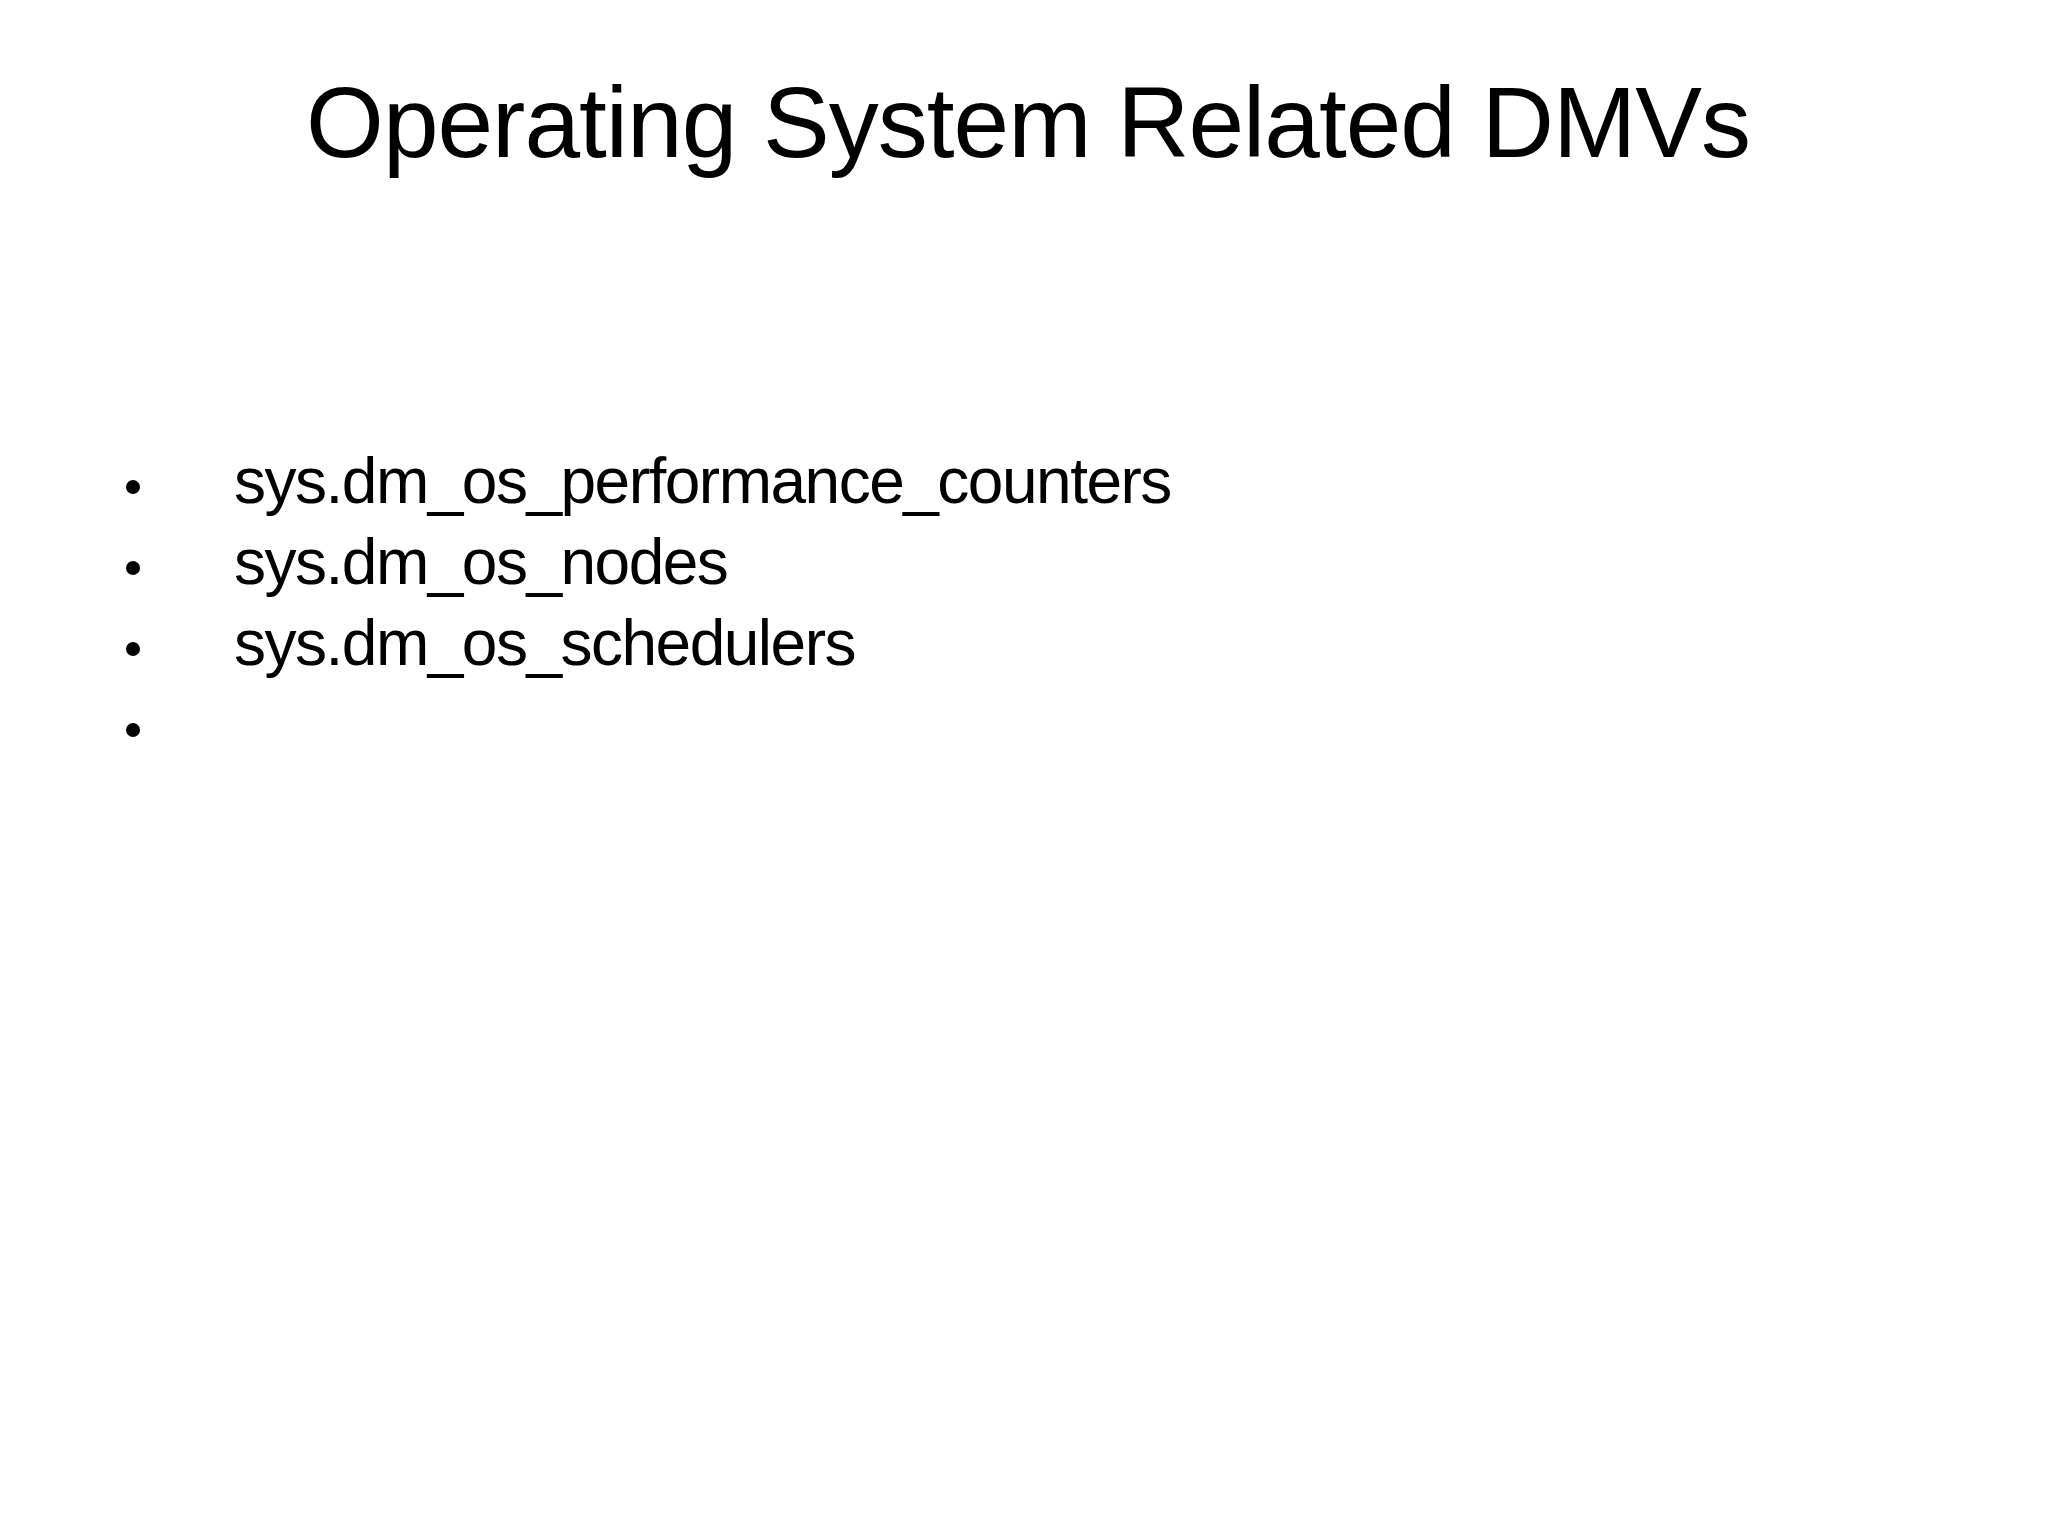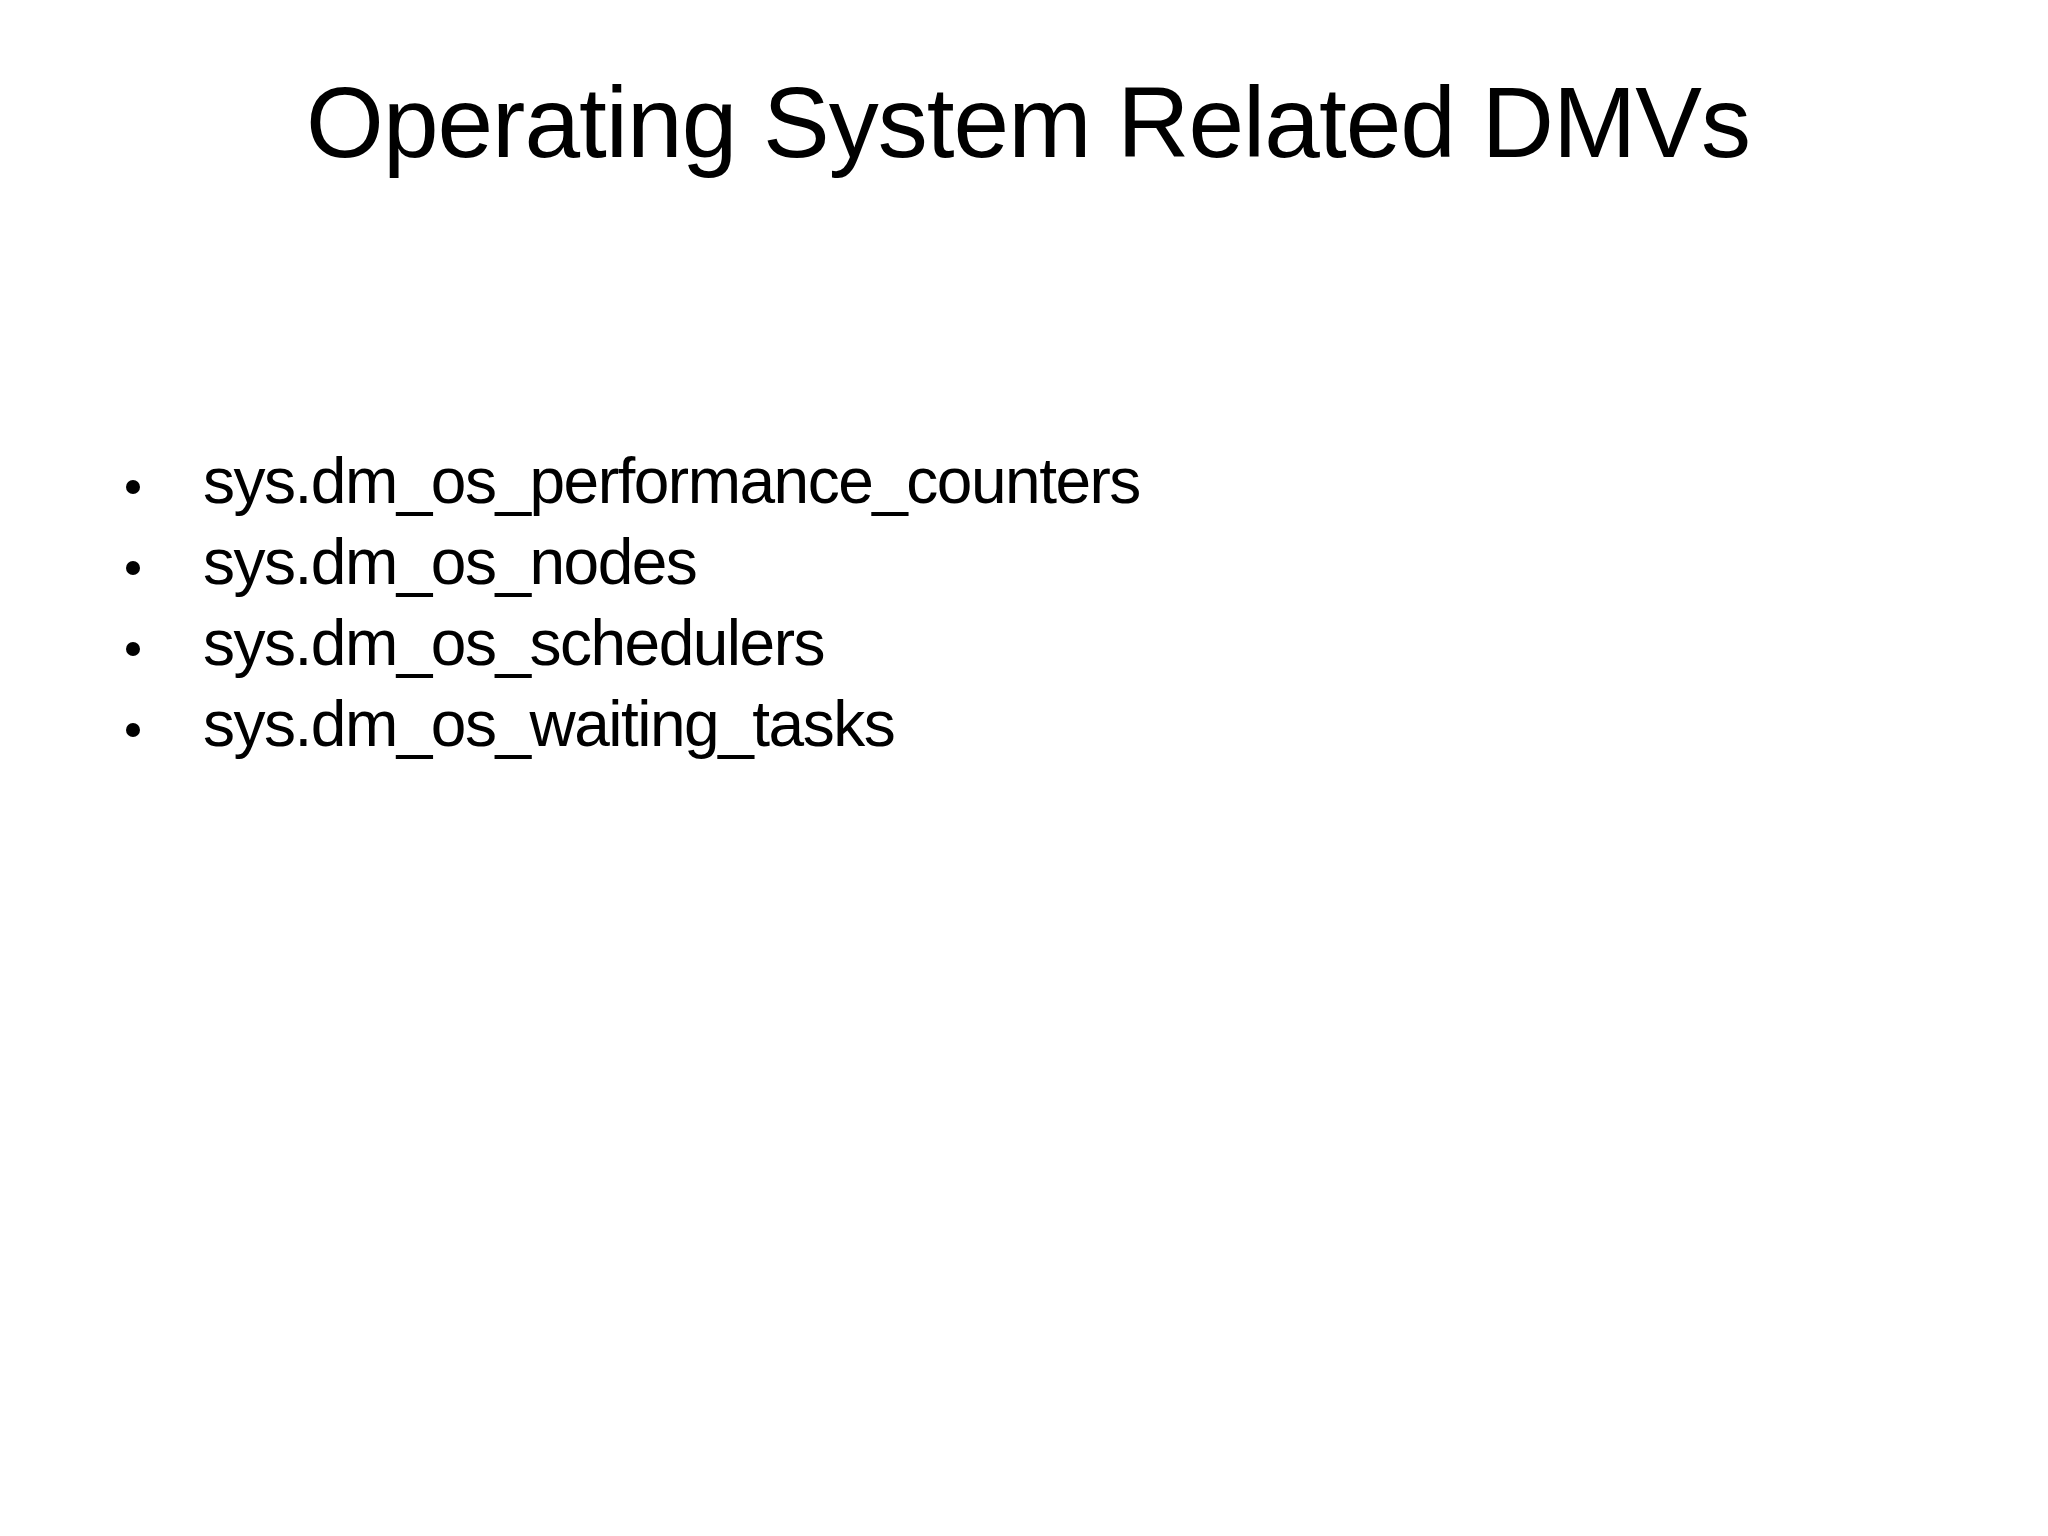--- a/index.html
+++ b/index.html
@@ -48,21 +48,21 @@
   }
   .bullet-dot {
     flex: 0 0 auto;
     width: 14px;
     height: 14px;
     margin-top: 39px;
     border-radius: 50%;
     background: #000000;
   }
   .bullet-text {
-    margin-left: 63px;
+    margin-left: 94px;
     font-size: 64px;
     line-height: 81px;
     letter-spacing: -1.5px;
     color: #000000;
     white-space: nowrap;
   }
 </style>
 </head>
 <body>
 
@@ -78,17 +78,16 @@
     <li class="bullet-item">
       <span class="bullet-dot"></span>
       <span class="bullet-text">sys.dm_os_nodes</span>
     </li>
     <li class="bullet-item">
       <span class="bullet-dot"></span>
       <span class="bullet-text">sys.dm_os_schedulers</span>
     </li>
     <li class="bullet-item">
       <span class="bullet-dot"></span>
-      <span class="bullet-text">sys.dm_os_waiting_tasks</span>
     </li>
   </ul>
 
 </div>
 
 </body></html>

